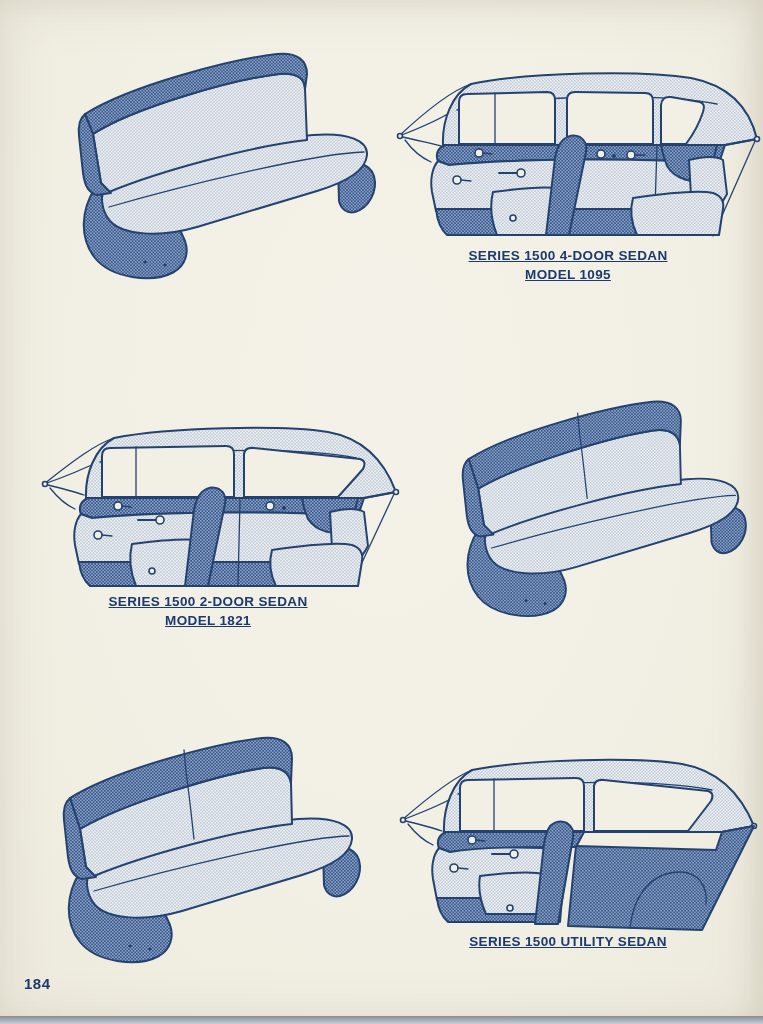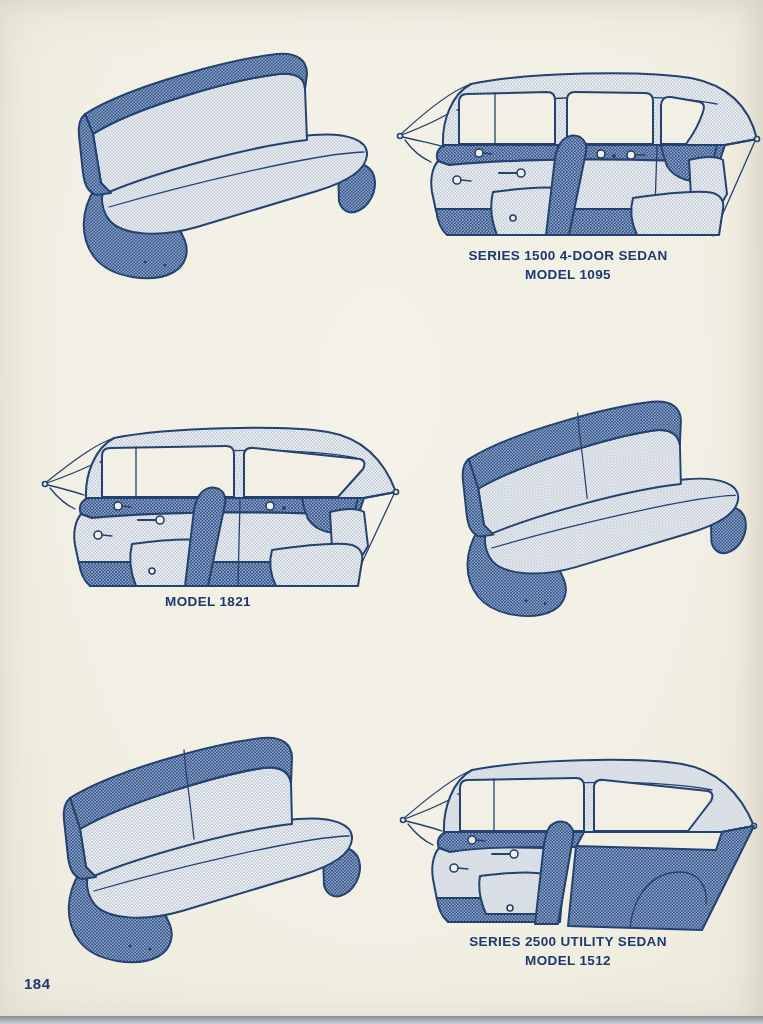--- a/index.html
+++ b/index.html
@@ -13,21 +13,21 @@
   .fig svg{width:100%;height:100%;display:block;overflow:visible;}
   .dk{fill:url(#htd);stroke:#24426f;stroke-width:2;stroke-linejoin:round;}
   .lt{fill:url(#htl);stroke:#24426f;stroke-width:2;stroke-linejoin:round;}
   .pp{fill:#f2efe4;stroke:#24426f;stroke-width:2;stroke-linejoin:round;}
   .ln{fill:none;stroke:#24426f;stroke-width:2;stroke-linecap:round;}
   .tn{fill:none;stroke:#24426f;stroke-width:1.3;stroke-linecap:round;}
   .hw{fill:#f2efe4;stroke:#24426f;stroke-width:1.6;}
   .dot{fill:#24426f;stroke:none;}
   .caption{
     position:absolute;width:300px;text-align:center;color:#1c3a6d;
-    font-weight:bold;font-size:13.5px;line-height:19px;letter-spacing:.35px;
+    font-weight:bold;font-size:13.5px;line-height:19px;letter-spacing:.35px;text-decoration:underline;
   }
   .pagenum{
     position:absolute;left:24px;top:975px;color:#1c3a6d;
     font-weight:bold;font-size:15px;letter-spacing:.5px;
   }
   .edge{
     position:absolute;left:0;right:0;bottom:0;height:8px;
     background:linear-gradient(180deg,#858d98 0%,#aab0b8 55%,#caced4 100%);
   }
 </style>
@@ -150,20 +150,21 @@
             <path class="tn" d="M62,119 L72,120"></path>
           <circle class="hw" cx="112" cy="155" r="3"></circle>
           <circle class="hw" cx="230" cy="90" r="4"></circle>
             <circle class="dot" cx="244" cy="92" r="2"></circle>
         </g>
       </g>
     </svg>
   </div>
 
   <div class="caption" style="left:58px;top:592px">
+    <div>SERIES 1500 2-DOOR SEDAN</div>
     <div>MODEL 1821</div>
   </div>
 
   <div class="fig" style="left:440px;top:390px;width:325px;height:230px">
     <svg viewBox="0 0 340 240">
       <g>
         <path class="dk" d="M283,126 C298,117 315,121 319,134 C323,149 314,166 300,170 C292,172 286,167 284,159 Z"></path>
         <path class="dk" d="M40,146 C26,168 24,196 40,216 C56,236 97,242 119,230 C131,223 134,210 130,199 L121,179 L56,151 Z"></path>
         <path class="lt" d="M50,144 C86,125 209,97 258,93 C294,90 313,99 312,113 C311,127 295,139 262,149 L142,185 C104,196 68,193 55,179 C46,168 45,153 50,144 Z"></path>
         <path class="tn" d="M54,165 C130,143 262,111 309,110"></path>
@@ -223,21 +224,20 @@
             <circle class="hw" cx="116" cy="112" r="4"></circle>
           <circle class="hw" cx="56" cy="126" r="4"></circle>
             <path class="tn" d="M60,126 L70,127"></path>
           <circle class="hw" cx="112" cy="166" r="3"></circle>
         </g>
       </g>
     </svg>
   </div>
 
   <div class="caption" style="left:418px;top:932px">
-    <div>SERIES 2500 UTILITY SEDAN</div>
-    <div>MODEL 1512</div>
+    <div>SERIES 1500 UTILITY SEDAN</div>
   </div>
 
   <div class="pagenum">184</div>
 
   <div class="edge"></div>
 
 </div>
 
 </body></html>

